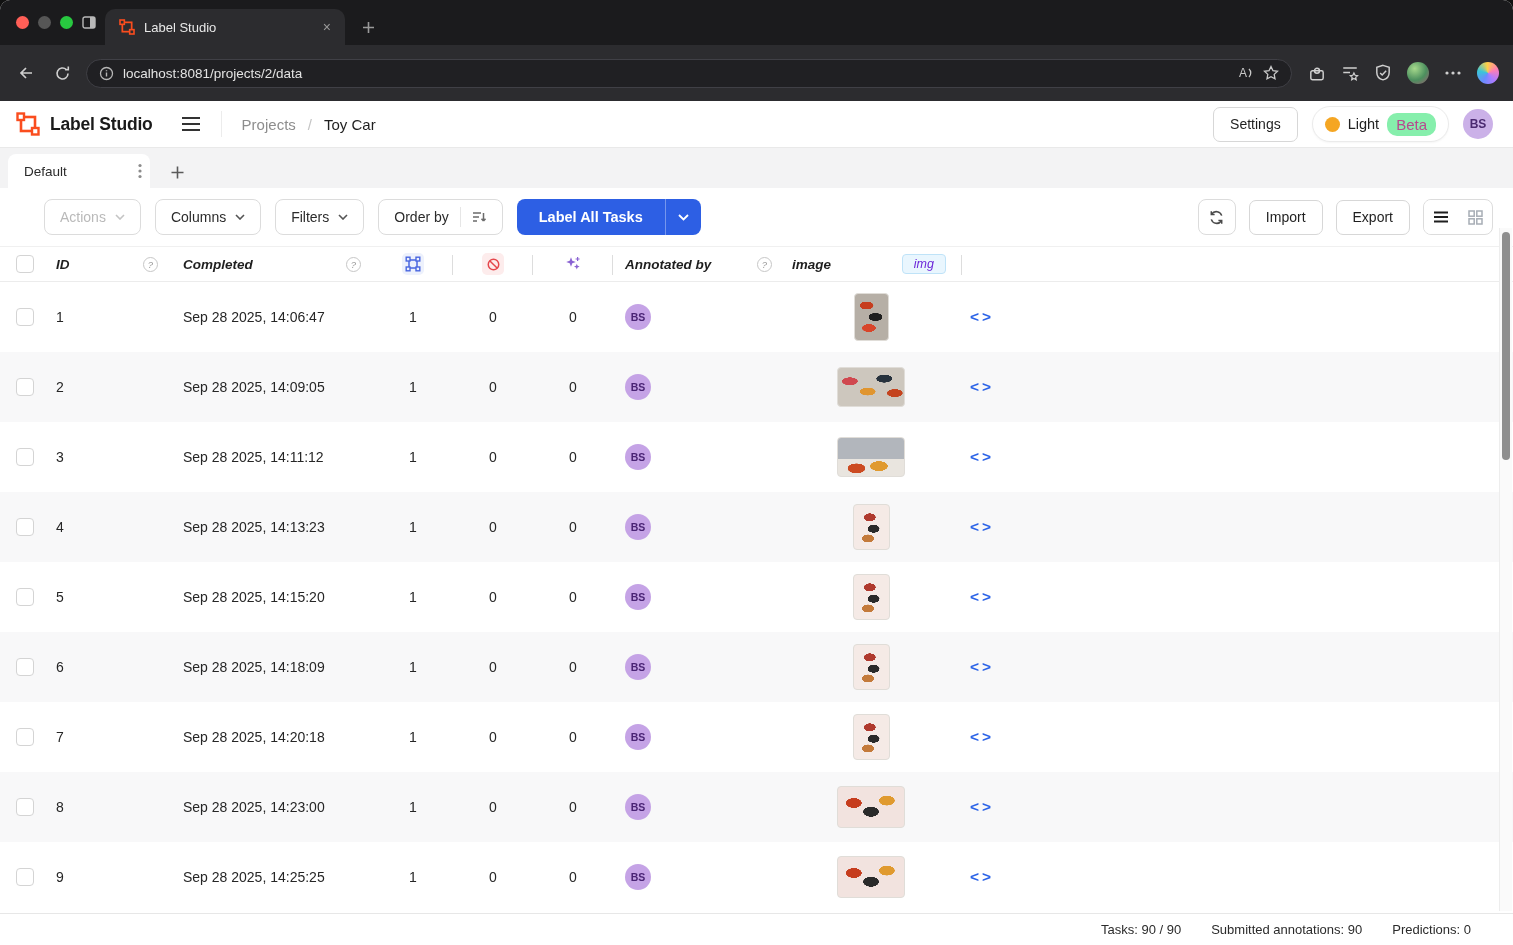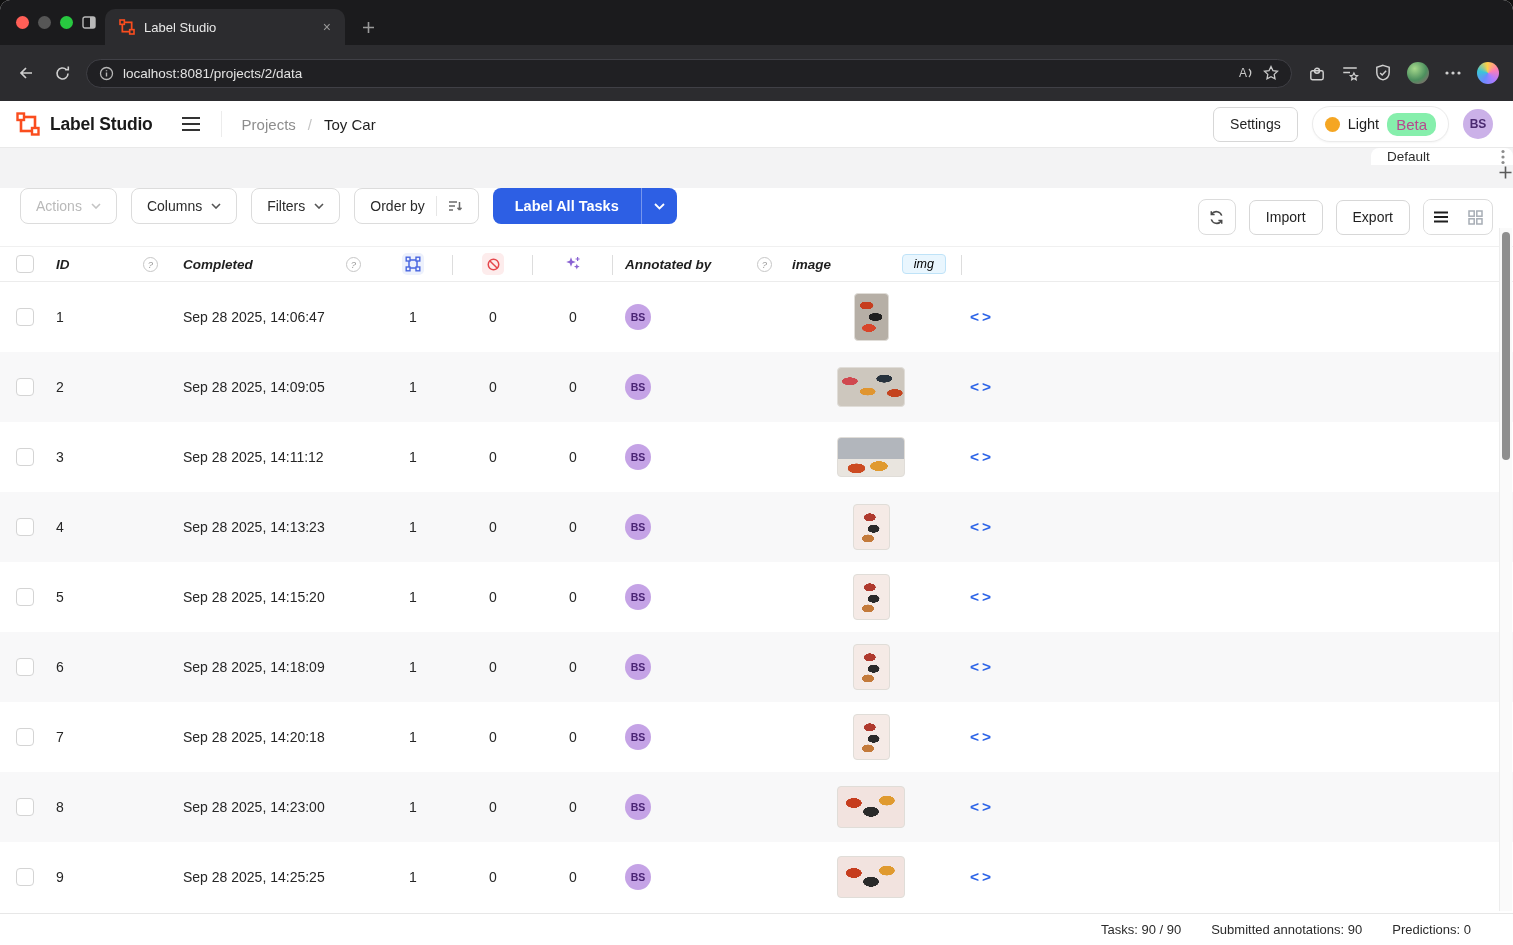--- a/index.html
+++ b/index.html
@@ -39,26 +39,26 @@
   .hright { display:flex; align-items:center; gap:14px; }
   .btn { height:35px; background:#fff; border:1px solid #d7d7d7; border-radius:7px; display:inline-flex; align-items:center; justify-content:center; padding:0 16px; font-size:14px; color:#1f1f1f; cursor:default; }
   .themepill { height:36px; border:1px solid #ebebeb; border-radius:18px; background:#fff; display:flex; align-items:center; gap:8px; padding:0 12px; box-shadow:0 1px 2px rgba(0,0,0,.04); }
   .themedot { width:15px; height:15px; border-radius:50%; background:#f5a623; }
   .themelabel { font-size:14.5px; color:#222; }
   .betabadge { background:#86efac; color:#b8488f; font-size:15px; border-radius:10px; padding:3px 9px;text-align:center; }
   .avatar { border-radius:50%; display:flex; align-items:center; justify-content:center; font-weight:700; }
   .h-avatar { width:30px; height:30px; background:#cbb1e8; color:#4b2a71; font-size:12px; }
 
   
-  .viewtabs { height:40px; background:#f3f3f4; display:flex; align-items:flex-end; padding-left:8px;flex-direction:column; }
+  .viewtabs { height:40px; background:#f3f3f4; display:flex; align-items:flex-end; padding-left:8px; }
   .vtab { height:34px; width:142px; background:#fff; border-radius:8px 8px 0 0; display:flex; align-items:center; justify-content:space-between; padding:0 8px 0 16px; font-size:13.5px; color:#2b2b2b; }
   .vtab-plus { margin:0 0 8px 20px; display:flex; }
 
   
-  .actionbar { height:58px; background:#fff; display:flex; padding:0 20px; gap:14px; }
+  .actionbar { height:58px; background:#fff; display:flex; align-items:center; padding:0 20px; gap:14px;margin-left:24px; }
   .abtn { height:36px; background:#fff; border:1px solid #dcdcdc; border-radius:8px; display:inline-flex; align-items:center; gap:9px; padding:0 15px; font-size:14px; color:#2b2b2b; cursor:default; }
   .abtn.disabled { color:#b9b9b9; }
   .ob-div { width:1px; height:20px; background:#e6e6e6; margin:0 2px; }
   .primary { background:#2d5fe4; border:none; color:#fff; border-radius:8px; height:36px; display:inline-flex; align-items:center; font-size:14.5px; font-weight:600; overflow:hidden; }
   .primary .main { padding:0 22px; }
   .primary .caret { width:36px; height:100%; display:flex; align-items:center; justify-content:center; border-left:1px solid rgba(255,255,255,.35); }
   .abright { margin-left:auto; display:flex; align-items:center; gap:13px; }
   .iconbtn { width:38px; height:36px; background:#fff; border:1px solid #dcdcdc; border-radius:8px; display:flex; align-items:center; justify-content:center; }
   .segctrl { height:36px; border:1px solid #dcdcdc; border-radius:8px; display:flex; overflow:hidden; }
   .seg { width:34px; display:flex; align-items:center; justify-content:center; }
@@ -69,21 +69,21 @@
   .thead { height:36px; border-top:1px solid #f0f0f0; border-bottom:1px solid #ececec; background:#fff; font-size:13.5px; font-weight:600; color:#1f1f1f; }
   .hcell { display:flex; align-items:center; height:100%; position:relative;font-style:italic; }
   .hcell.between { justify-content:space-between; }
   .hcell.center { justify-content:center; }
   .sep::after { content:""; position:absolute; right:0; top:8px; width:1px; height:20px; background:#ddd; }
   .pad-l8 { padding-left:8px; } .pad-l13 { padding-left:13px; } .pad-l12 { padding-left:12px; }
   .pad-r12 { padding-right:12px; } .pad-r8 { padding-right:8px; } .pad-r16 { padding-right:16px; }
   .help { width:15px; height:15px; border:1.2px solid #c7c7c7; border-radius:50%; display:inline-flex; align-items:center; justify-content:center; font-size:9.5px; color:#9b9b9b; font-weight:400; flex:0 0 auto; }
   .chip { width:22px; height:22px; border-radius:5px; display:flex; align-items:center; justify-content:center; }
   .chip-blue { background:#edf1fc; } .chip-red { background:#fdecec; }
-  .imgbadge { background:#e9f6fe; border:1px solid #bfe3f8; color:#000000; font-size:12.5px; font-weight:400; border-radius:4px; padding:2px 11px; }
+  .imgbadge { background:#e9f6fe; border:1px solid #bfe3f8; color:#6d28d9; font-size:12.5px; font-weight:400; border-radius:4px; padding:2px 11px; }
   .checkbox { width:18px; height:18px; border:1.5px solid #d4d4d4; border-radius:4px; background:#fff; display:inline-block; margin-left:16px; }
   .trow { height:70px; font-size:14px; color:#262626; background:#fff; }
   .trow:nth-child(even) { background:#f8f8f9; }
   .cell { display:flex; align-items:center; height:100%; }
   .cell.center { justify-content:center; }
   .row-avatar { width:26px; height:26px; background:#c5a3e6; color:#4a2475; font-size:10.5px; margin-left:12px; }
   .code-icon { color:#2c63e7; font-weight:700; font-size:15.5px; letter-spacing:3px; padding-left:8px; }
   .thumb { border-radius:4px; border:1px solid #e0ddd8; }
   .thumb-portrait-dark { width:35px; height:48px; background-color:#b6afa6; background-image:
     radial-gradient(7px 4px at 35% 25%, #c63d1e 96%, transparent),

